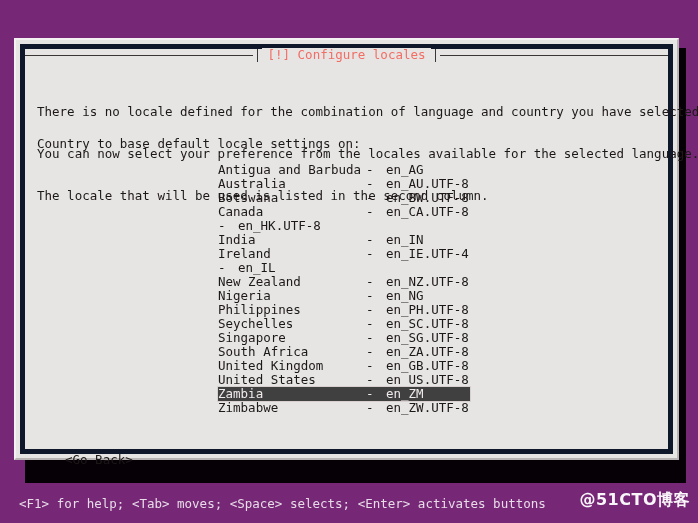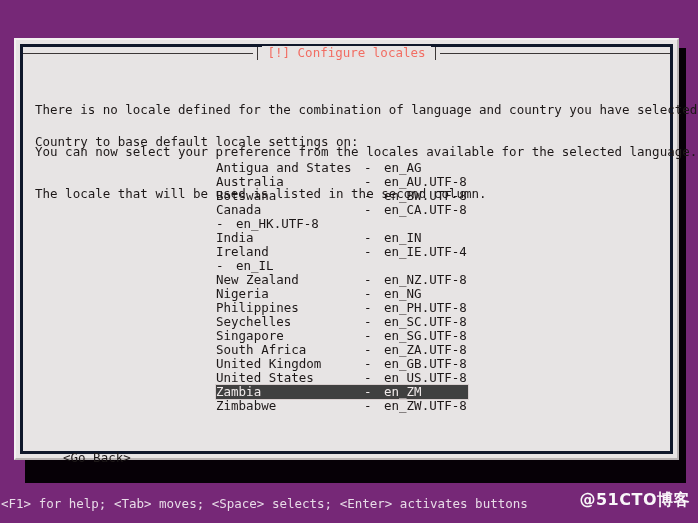--- a/index.html
+++ b/index.html
@@ -48,21 +48,21 @@
     box-sizing: border-box;
   }
 
   .dialog-inner {
     position: absolute;
     left: 4px;
     top: 4px;
     right: 4px;
     bottom: 4px;
     background: #e7e4e4;
-    border: 3px solid #0f172a;
+    border: 5px solid #0f172a;
     box-sizing: border-box;
   }
 
   
   .titlebar {
     position: absolute;
     left: 0;
     top: -1px;
     width: 100%;
     height: 14px;
@@ -179,21 +179,21 @@
     width: 698px;
     height: 17px;
     display: flex;
     align-items: center;
     color: #e8dce8;
     font-size: 12.5px;
     line-height: 17px;
     white-space: pre;
   }
   .statusbar .hint {
-    padding-left: 1px;
+    padding-left: 19px;
   }
 
   
   .watermark {
     position: absolute;
     right: 8px;
     bottom: 12px;
     color: #ffffff;
     font-family: "DejaVu Sans", "Liberation Sans", sans-serif;
     font-size: 16px;
@@ -224,21 +224,21 @@
 
         <div class="para">
           <div>There is no locale defined for the combination of language and country you have selected.</div>
           <div>You can now select your preference from the locales available for the selected language.</div>
           <div>The locale that will be used is listed in the second column.</div>
         </div>
 
         <div class="prompt">Country to base default locale settings on:</div>
 
         <div class="locale-list">
-            <div class="locale-row"><span class="country">Antigua and States</span><span class="dash">-</span><span class="code">en_AG</span></div>
+            <div class="locale-row"><span class="country">Antigua and Barbuda</span><span class="dash">-</span><span class="code">en_AG</span></div>
             <div class="locale-row"><span class="country">Australia</span><span class="dash">-</span><span class="code">en_AU.UTF-8</span></div>
             <div class="locale-row"><span class="country">Botswana</span><span class="dash">-</span><span class="code">en_BW.UTF-8</span></div>
             <div class="locale-row"><span class="country">Canada</span><span class="dash">-</span><span class="code">en_CA.UTF-8</span></div>
             <div class="locale-row"><span class="dash">-</span><span class="code">en_HK.UTF-8</span></div>
             <div class="locale-row"><span class="country">India</span><span class="dash">-</span><span class="code">en_IN</span></div>
             <div class="locale-row"><span class="country">Ireland</span><span class="dash">-</span><span class="code">en_IE.UTF-4</span></div>
             <div class="locale-row"><span class="dash">-</span><span class="code">en_IL</span></div>
             <div class="locale-row"><span class="country">New Zealand</span><span class="dash">-</span><span class="code">en_NZ.UTF-8</span></div>
             <div class="locale-row"><span class="country">Nigeria</span><span class="dash">-</span><span class="code">en_NG</span></div>
             <div class="locale-row"><span class="country">Philippines</span><span class="dash">-</span><span class="code">en_PH.UTF-8</span></div>

